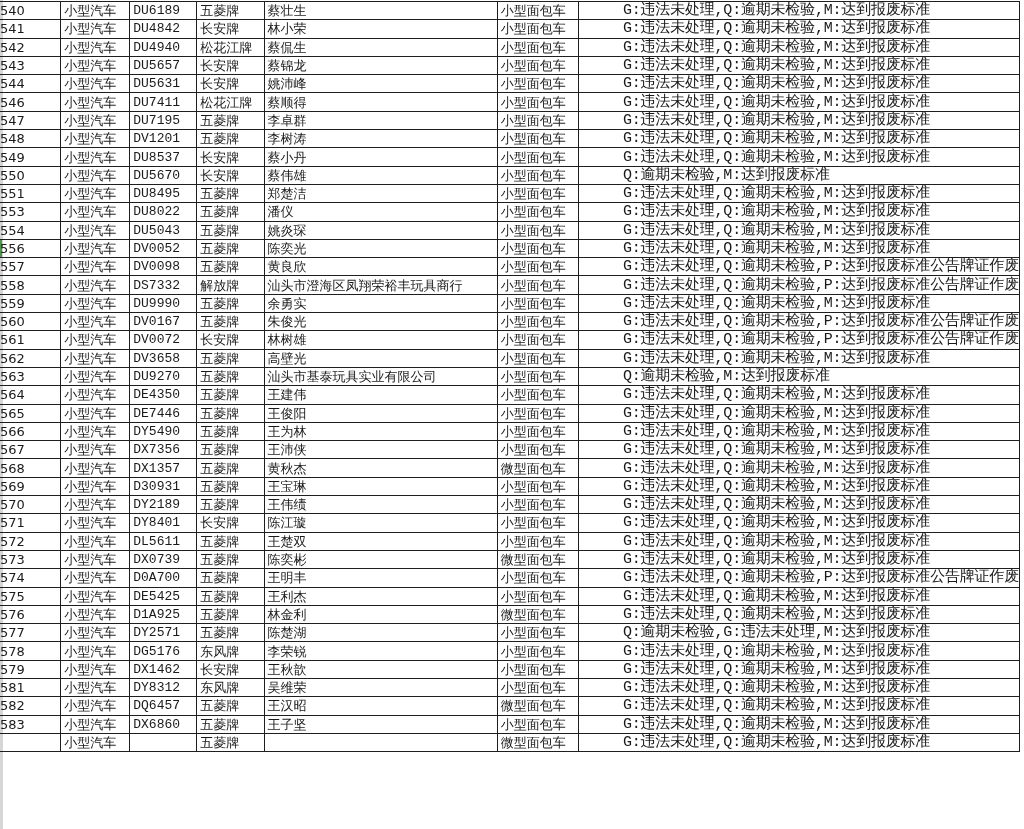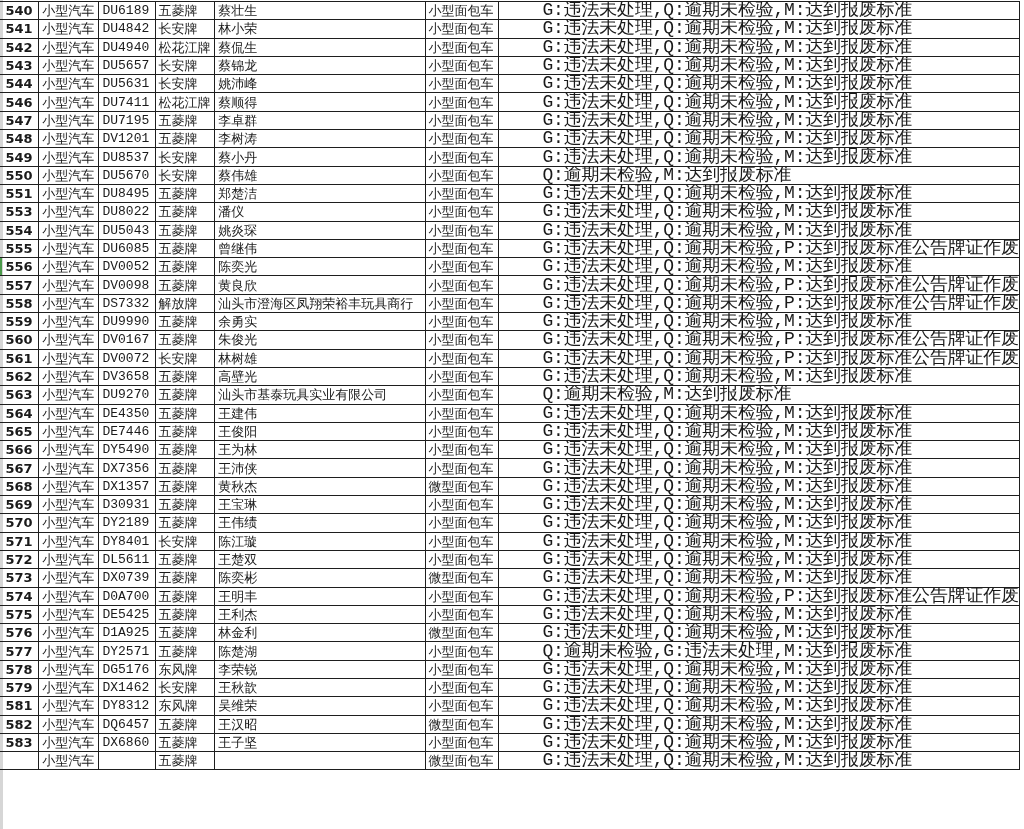--- a/index.html
+++ b/index.html
@@ -3,24 +3,24 @@
 <meta charset="utf-8">
 <style>
   html, body { margin:0; padding:0; background:#ffffff; }
   body { width:1024px; height:829px; overflow:hidden; position:relative;
          font-family: "DejaVu Sans", "Liberation Sans", sans-serif; }
   .sheet { position:absolute; left:0; top:0; width:1020px; }
   .left-gutter { position:absolute; left:0; top:0; width:3px; height:829px; background:#d6d6d6; }
   table { border-collapse:collapse; table-layout:fixed; position:absolute; left:0; top:1px; }
   td { border:1px solid #1e1e1e; height:17.3px; padding:0 0 0 3px; font-size:13px;
        line-height:17px; white-space:nowrap; overflow:hidden; color:#1a1a1a; }
-  td.num { font-family:"DejaVu Sans", sans-serif; font-weight:bold; text-align:center;
+  td.num { font-family:"DejaVu Sans", sans-serif; font-weight:normal; text-align:left;
            padding:0; font-size:13px; border-left:none; }
   td.mono { font-family:"Liberation Mono", "DejaVu Sans Mono", monospace; font-size:13px;margin-top:48px; }
-  td.status { font-family:"Liberation Mono", "DejaVu Sans Mono", monospace; font-size:18px; letter-spacing:-0.2px;padding-left:44px; }
+  td.status { font-family:"Liberation Mono", "DejaVu Sans Mono", monospace; font-size:15px; letter-spacing:-0.2px;padding-left:44px; }
   tr.selected td.num { box-shadow: inset 2px 0 0 #4b9a4b; }
   col.c0 { width:72px; } col.c1 { width:73px; } col.c2 { width:72px; } col.c3 { width:71px; }
   col.c4 { width:244px; } col.c5 { width:85px; } col.c6 { width:402px; }
 </style>
 </head>
 <body>
 
 <div class="left-gutter"></div>
 <div class="sheet">
   <table>
@@ -144,29 +144,20 @@
         </tr>
         <tr>
           <td class="num">554</td>
           <td>小型汽车</td>
           <td class="mono">DU5043</td>
           <td>五菱牌</td>
           <td>姚炎琛</td>
           <td>小型面包车</td>
           <td class="status">G:违法未处理,Q:逾期未检验,M:达到报废标准</td>
         </tr>
-        <tr>
-          <td class="num">555</td>
-          <td>小型汽车</td>
-          <td class="mono">DU6085</td>
-          <td>五菱牌</td>
-          <td>曾继伟</td>
-          <td>小型面包车</td>
-          <td class="status">G:违法未处理,Q:逾期未检验,P:达到报废标准公告牌证作废</td>
-        </tr>
         <tr class="selected">
           <td class="num">556</td>
           <td>小型汽车</td>
           <td class="mono">DV0052</td>
           <td>五菱牌</td>
           <td>陈奕光</td>
           <td>小型面包车</td>
           <td class="status">G:违法未处理,Q:逾期未检验,M:达到报废标准</td>
         </tr>
         <tr>

